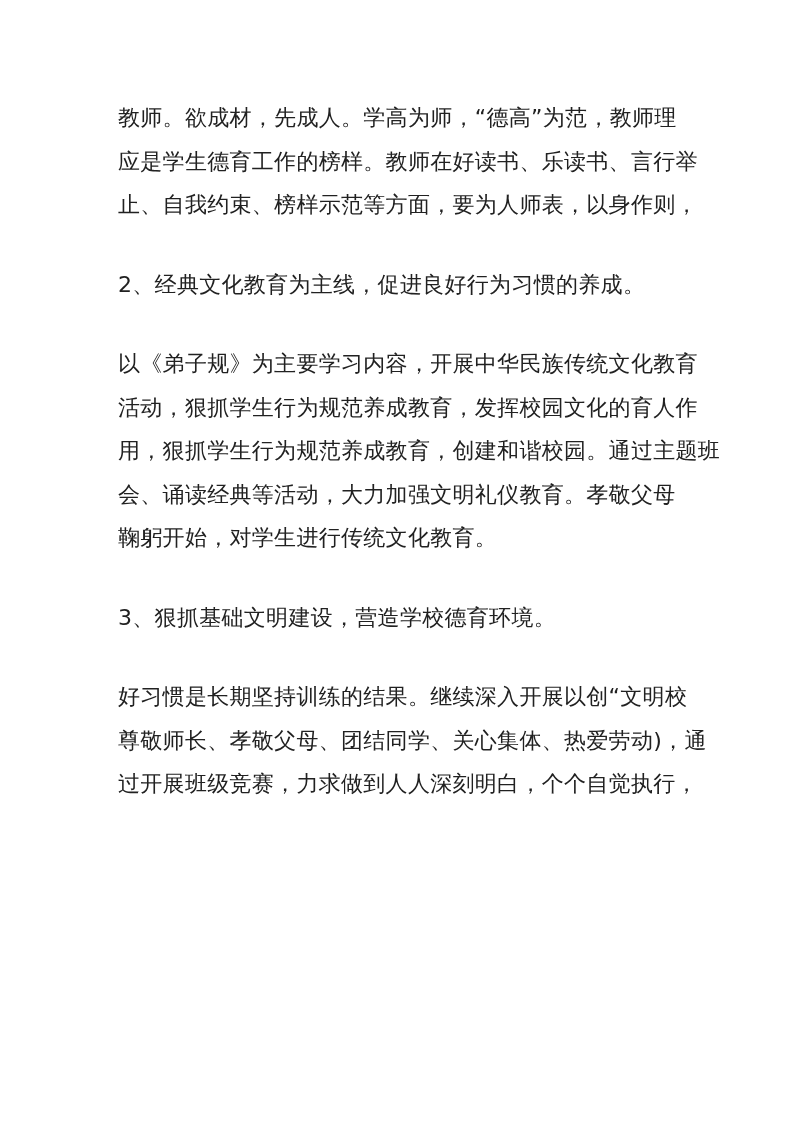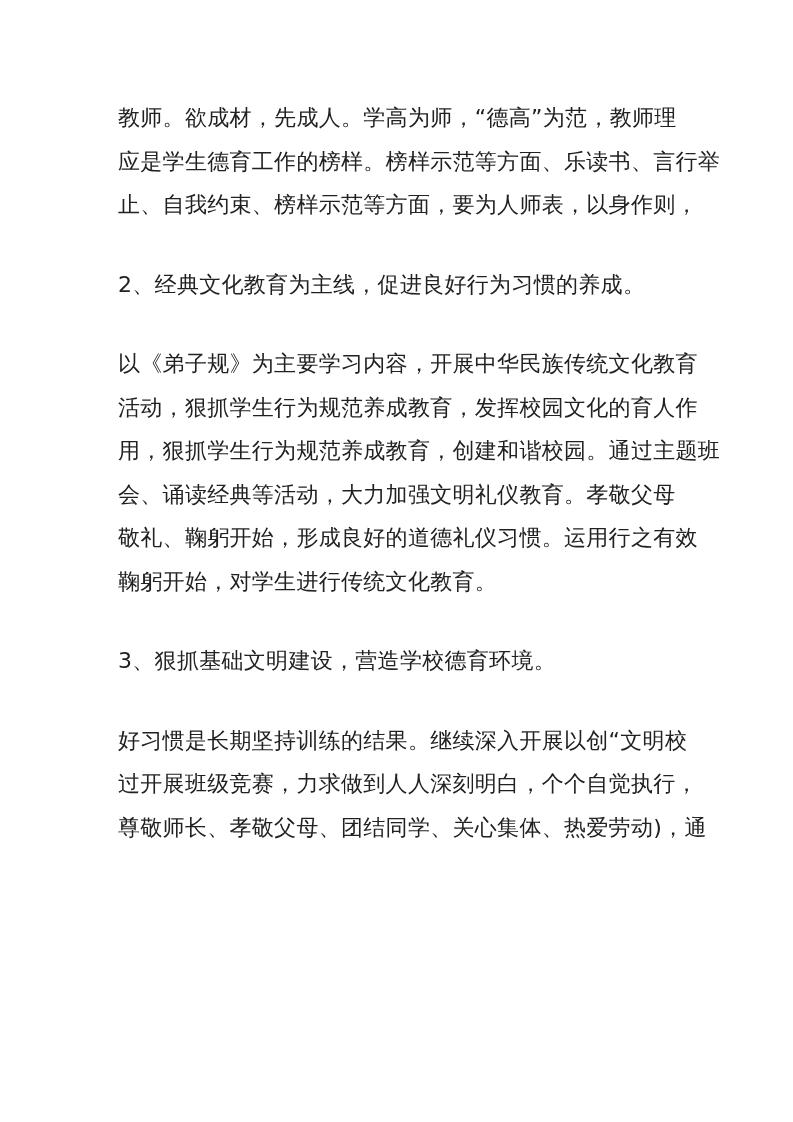--- a/index.html
+++ b/index.html
@@ -30,40 +30,39 @@
     white-space: nowrap;
   }
 </style>
 </head>
 <body>
 
 <div class="page">
 
   <p class="para">
     <span class="line">教师。欲成材，先成人。学高为师，“德高”为范，教师理</span>
-    <span class="line">应是学生德育工作的榜样。榜样示范等方面、乐读书、言行举</span>
+    <span class="line">应是学生德育工作的榜样。教师在好读书、乐读书、言行举</span>
     <span class="line">止、自我约束、榜样示范等方面，要为人师表，以身作则，</span>
   </p>
 
   <p class="para">
     <span class="line">2、经典文化教育为主线，促进良好行为习惯的养成。</span>
   </p>
 
   <p class="para">
     <span class="line">以《弟子规》为主要学习内容，开展中华民族传统文化教育</span>
     <span class="line">活动，狠抓学生行为规范养成教育，发挥校园文化的育人作</span>
     <span class="line">用，狠抓学生行为规范养成教育，创建和谐校园。通过主题班</span>
     <span class="line">会、诵读经典等活动，大力加强文明礼仪教育。孝敬父母</span>
-    <span class="line">敬礼、鞠躬开始，形成良好的道德礼仪习惯。运用行之有效</span>
     <span class="line">鞠躬开始，对学生进行传统文化教育。</span>
   </p>
 
   <p class="para">
     <span class="line">3、狠抓基础文明建设，营造学校德育环境。</span>
   </p>
 
   <p class="para">
     <span class="line">好习惯是长期坚持训练的结果。继续深入开展以创“文明校</span>
+    <span class="line">尊敬师长、孝敬父母、团结同学、关心集体、热爱劳动)，通</span>
     <span class="line">过开展班级竞赛，力求做到人人深刻明白，个个自觉执行，</span>
-    <span class="line">尊敬师长、孝敬父母、团结同学、关心集体、热爱劳动)，通</span>
   </p>
 
 </div>
 
 </body></html>

